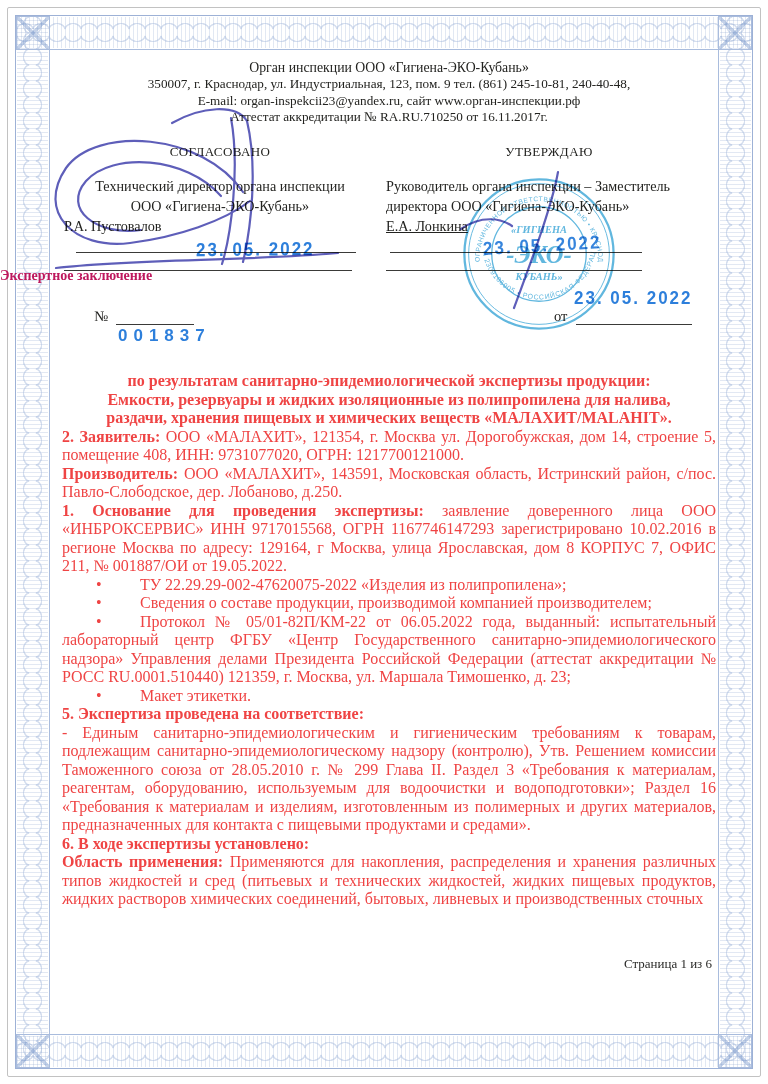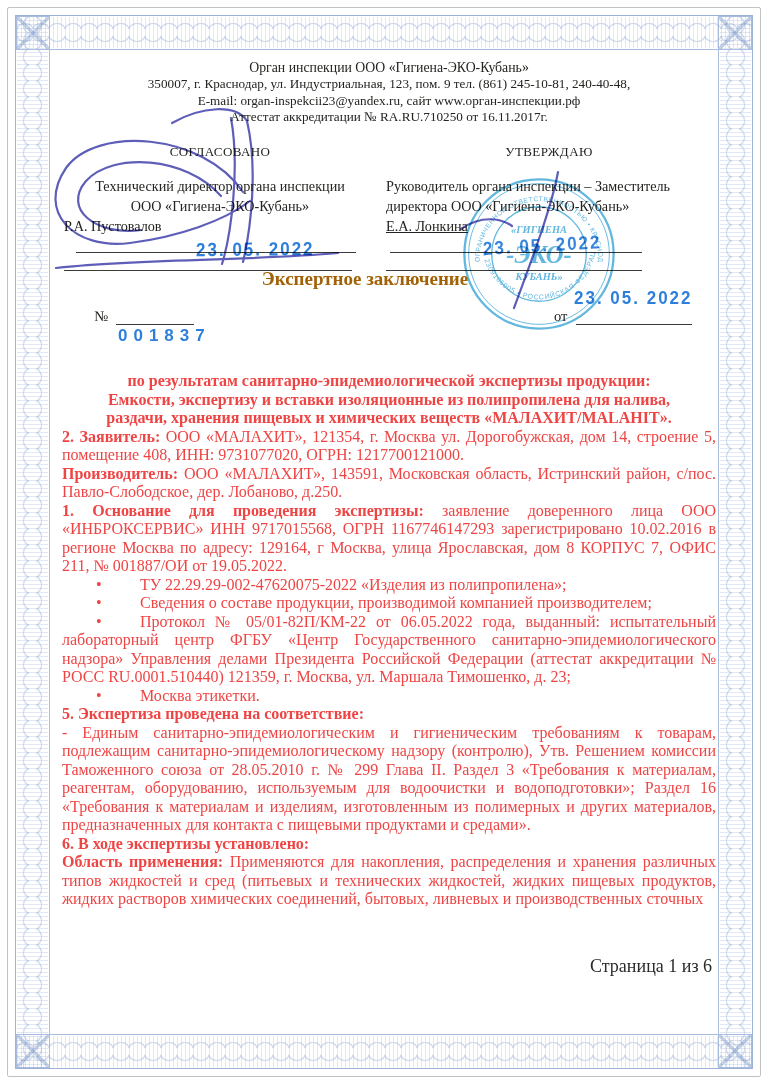--- a/index.html
+++ b/index.html
@@ -61,37 +61,37 @@
   .stamp-date{position:absolute;font-family:"Liberation Sans", sans-serif;font-weight:700;
     color:#1b74d8;font-size:17px;letter-spacing:2px;white-space:nowrap;
     mix-blend-mode:multiply;opacity:.92;transform:scale(1.0,1.12);}
   .sd-left{left:196px;top:240px;transform:scale(1.0,1.12) rotate(-.5deg);}
   .sd-seal{left:483px;top:236px;transform:scale(1.0,1.1) rotate(-3deg);opacity:.88;}
   .sd-ot{left:574px;top:288px;}
   .stamp-number{position:absolute;left:118px;top:296px;font-family:"Liberation Sans", sans-serif;
     font-weight:700;color:#1b74d8;font-size:17px;letter-spacing:6px;mix-blend-mode:multiply;opacity:.92;margin-top:30px;}
 
   
-  .doc-title{position:absolute;top:268px;left:0;width:730px;text-align:center;
-    font-weight:700;font-size:19px;color:#a16207;}
+  .doc-title{position:absolute;top:268px;left:0;width:730px;text-align:left;
+    font-weight:700;font-size:14px;color:#be185d;}
   .num-row{position:absolute;top:284px;left:60px;right:52px;height:46px;font-size:14.5px;color:#232320;}
   .no-label{position:absolute;left:34px;top:24px;}
   .no-line{position:absolute;left:56px;top:40px;width:78px;border-bottom:1.2px solid #3a3a38;}
   .ot-label{position:absolute;left:494px;top:24px;}
   .ot-line{position:absolute;left:516px;top:40px;width:116px;border-bottom:1.2px solid #3a3a38;}
 
   
   .body-text{position:absolute;top:372px;left:62px;width:654px;
     font-size:16px;line-height:18.5px;text-align:justify;color:#ef4444;}
   .subject{font-weight:700;text-align:center;}
   .para{margin:0;}
   .lead{font-weight:700;}
   .bullet .dot{display:inline-block;width:78px;padding-left:34px;box-sizing:border-box;}
 
-  .page-footer{position:absolute;top:956px;right:56px;font-size:18px;color:#2a2a28;}
+  .page-footer{position:absolute;top:956px;right:56px;font-size:13px;color:#2a2a28;}
 
   
   .seal{position:absolute;left:454px;top:169px;width:170px;height:170px;
     mix-blend-mode:multiply;opacity:.85;}
   .sig-overlay{position:absolute;inset:0;pointer-events:none;mix-blend-mode:multiply;}
 </style>
 </head>
 <body>
 
 <div class="scan-edge"></div>
@@ -177,35 +177,35 @@
 <div class="doc-title">Экспертное заключение</div>
 <div class="num-row">
   <span class="no-label">№</span>
   <span class="no-line"></span>
   <span class="ot-label">от</span>
   <span class="ot-line"></span>
 </div>
 
 <div class="body-text">
   <div class="subject">по результатам санитарно-эпидемиологической экспертизы продукции:</div>
-  <div class="subject">Емкости, экспертизу и вставки изоляционные из полипропилена для налива,</div>
+  <div class="subject">Емкости, резервуары и жидких изоляционные из полипропилена для налива,</div>
   <div class="subject">раздачи, хранения пищевых и химических веществ «МАЛАХИТ/MALAHIT».</div>
 
 
   <p class="para"><span class="lead">2. Заявитель:</span><span> ООО «МАЛАХИТ», 121354, г. Москва ул. Дорогобужская, дом 14, строение 5, помещение 408, ИНН: 9731077020, ОГРН: 1217700121000.</span></p>
 
   <p class="para"><span class="lead">Производитель:</span><span> ООО «МАЛАХИТ», 143591, Московская область, Истринский район, с/пос. Павло-Слободское, дер. Лобаново, д.250.</span></p>
 
   <p class="para"><span class="lead">1. Основание для проведения экспертизы:</span><span> заявление доверенного лица ООО «ИНБРОКСЕРВИС» ИНН 9717015568, ОГРН 1167746147293 зарегистрировано 10.02.2016 в регионе Москва по адресу: 129164, г Москва, улица Ярославская, дом 8 КОРПУС 7, ОФИС 211, № 001887/ОИ от 19.05.2022.</span></p>
 
 
   <p class="para bullet"><span class="dot">•</span><span>ТУ 22.29.29-002-47620075-2022 «Изделия из полипропилена»;</span></p>
   <p class="para bullet"><span class="dot">•</span><span>Сведения о составе продукции, производимой компанией производителем;</span></p>
   <p class="para bullet"><span class="dot">•</span><span>Протокол № 05/01-82П/КМ-22 от 06.05.2022 года, выданный: испытательный лабораторный центр ФГБУ «Центр Государственного санитарно-эпидемиологического надзора» Управления делами Президента Российской Федерации (аттестат аккредитации № РОСС RU.0001.510440) 121359, г. Москва, ул. Маршала Тимошенко, д. 23;</span></p>
-  <p class="para bullet"><span class="dot">•</span><span>Москва этикетки.</span></p>
+  <p class="para bullet"><span class="dot">•</span><span>Макет этикетки.</span></p>
 
   <p class="para"><span class="lead">5. Экспертиза проведена на соответствие:</span></p>
 
   <p class="para">- Единым санитарно-эпидемиологическим и гигиеническим требованиям к товарам, подлежащим санитарно-эпидемиологическому надзору (контролю), Утв. Решением комиссии Таможенного союза от 28.05.2010 г. № 299 Глава II. Раздел 3 «Требования к материалам, реагентам, оборудованию, используемым для водоочистки и водоподготовки»; Раздел 16 «Требования к материалам и изделиям, изготовленным из полимерных и других материалов, предназначенных для контакта с пищевыми продуктами и средами».</p>
 
   <p class="para"><span class="lead">6. В ходе экспертизы установлено:</span></p>
 
   <p class="para"><span class="lead">Область применения:</span><span> Применяются для накопления, распределения и хранения различных типов жидкостей и сред (питьевых и технических жидкостей, жидких пищевых продуктов, жидких растворов химических соединений, бытовых, ливневых и производственных сточных</span></p>
 </div>
 

